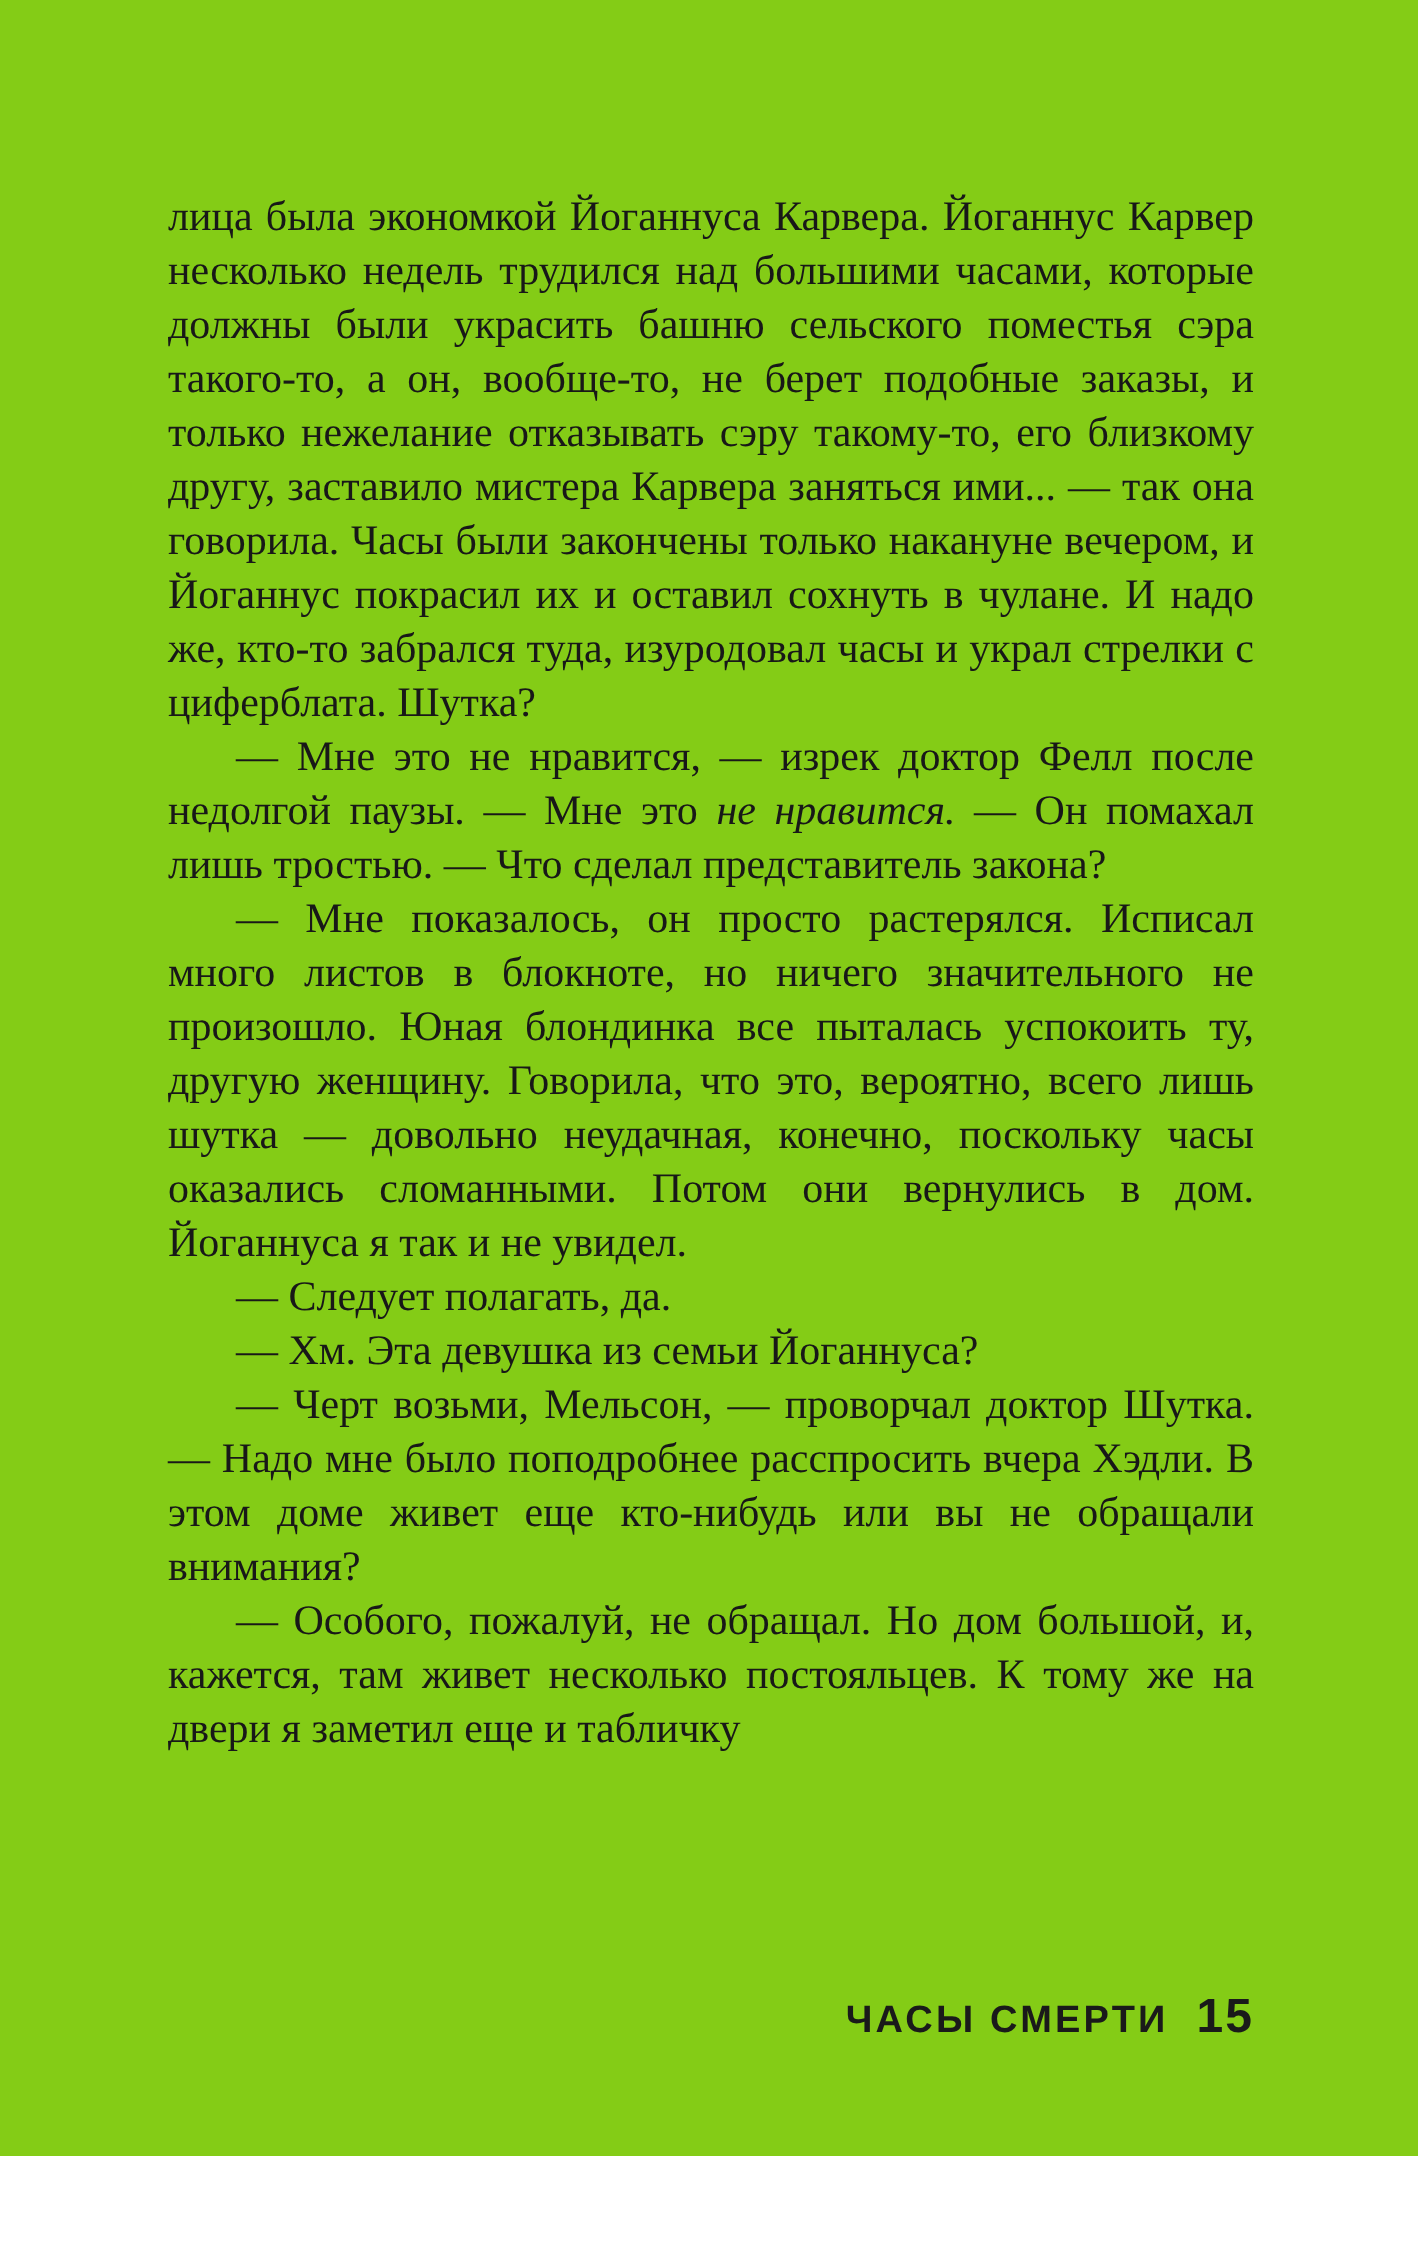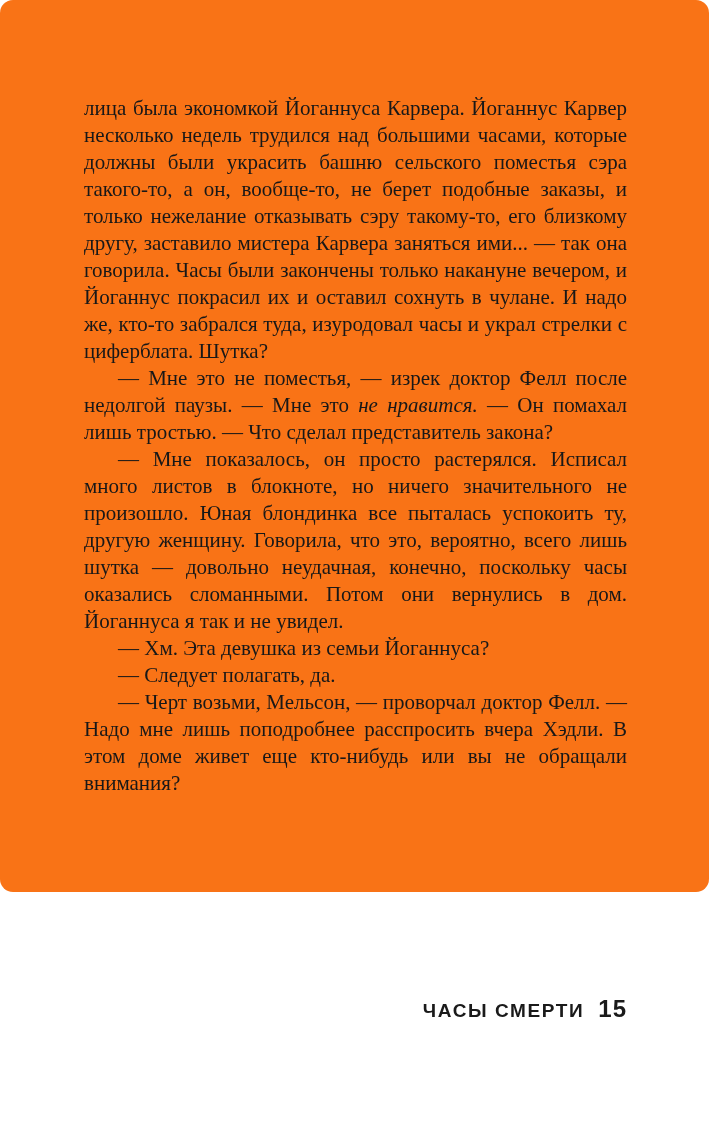--- a/index.html
+++ b/index.html
@@ -2,23 +2,22 @@
 <html><head>
 <meta charset="utf-8">
 <style>
   html, body { margin: 0; padding: 0; }
   body {
     width: 709px; height: 1122px;
     background: #ffffff; overflow: hidden;
   }
   .book-page {
     position: relative;
-    width: 709px; height: 892px;
-    background: #f97316;
-    border-radius: 13px;
+    width: 709px; height: 1078px;
+    background: #84cc16;
   }
   .text-block {
     position: absolute;
     left: 84px; top: 95px; width: 543px;
     font-family: "Liberation Serif", "DejaVu Serif", serif;
     font-size: 21px; line-height: 27px;
     color: #181818;
     text-align: justify;
   }
   .para { margin: 0; padding: 0; }
@@ -37,23 +36,24 @@
   .page-number {
     font-size: 24px; font-weight: 700; letter-spacing: 1px;
   }
 </style>
 </head>
 <body>
 
 <div class="book-page">
   <main class="text-block">
       <p class="para"><span>лица была экономкой Йоганнуса Карвера. Йоганнус Карвер несколько недель трудился над большими часами, которые должны были украсить башню сельского поместья сэра такого-то, а он, вообще-то, не берет подобные заказы, и только нежелание отказывать сэру такому-то, его близкому другу, заставило мистера Карвера заняться ими... — так она говорила. Часы были закончены только накануне вечером, и Йоганнус покрасил их и оставил сохнуть в чулане. И надо же, кто-то забрался туда, изуродовал часы и украл стрелки с циферблата. Шутка?</span></p>
-      <p class="para indent"><span>— Мне это не поместья, — изрек доктор Фелл после недолгой паузы. — Мне это </span><em>не нравится.</em><span> — Он помахал лишь тростью. — Что сделал представитель закона?</span></p>
+      <p class="para indent"><span>— Мне это не нравится, — изрек доктор Фелл после недолгой паузы. — Мне это </span><em>не нравится.</em><span> — Он помахал лишь тростью. — Что сделал представитель закона?</span></p>
       <p class="para indent"><span>— Мне показалось, он просто растерялся. Исписал много листов в блокноте, но ничего значительного не произошло. Юная блондинка все пыталась успокоить ту, другую женщину. Говорила, что это, вероятно, всего лишь шутка — довольно неудачная, конечно, поскольку часы оказались сломанными. Потом они вернулись в дом. Йоганнуса я так и не увидел.</span></p>
+      <p class="para indent"><span>— Следует полагать, да.</span></p>
       <p class="para indent"><span>— Хм. Эта девушка из семьи Йоганнуса?</span></p>
-      <p class="para indent"><span>— Следует полагать, да.</span></p>
-      <p class="para indent"><span>— Черт возьми, Мельсон, — проворчал доктор Фелл. — Надо мне лишь поподробнее расспросить вчера Хэдли. В этом доме живет еще кто-нибудь или вы не обращали внимания?</span></p>
+      <p class="para indent"><span>— Черт возьми, Мельсон, — проворчал доктор Шутка. — Надо мне было поподробнее расспросить вчера Хэдли. В этом доме живет еще кто-нибудь или вы не обращали внимания?</span></p>
+      <p class="para indent"><span>— Особого, пожалуй, не обращал. Но дом большой, и, кажется, там живет несколько постояльцев. К тому же на двери я заметил еще и табличку</span></p>
     </main>
   <footer class="page-footer">
     <span class="running-title">ЧАСЫ СМЕРТИ</span>
     <span class="page-number">15</span>
   </footer>
 </div>
 
 </body></html>

